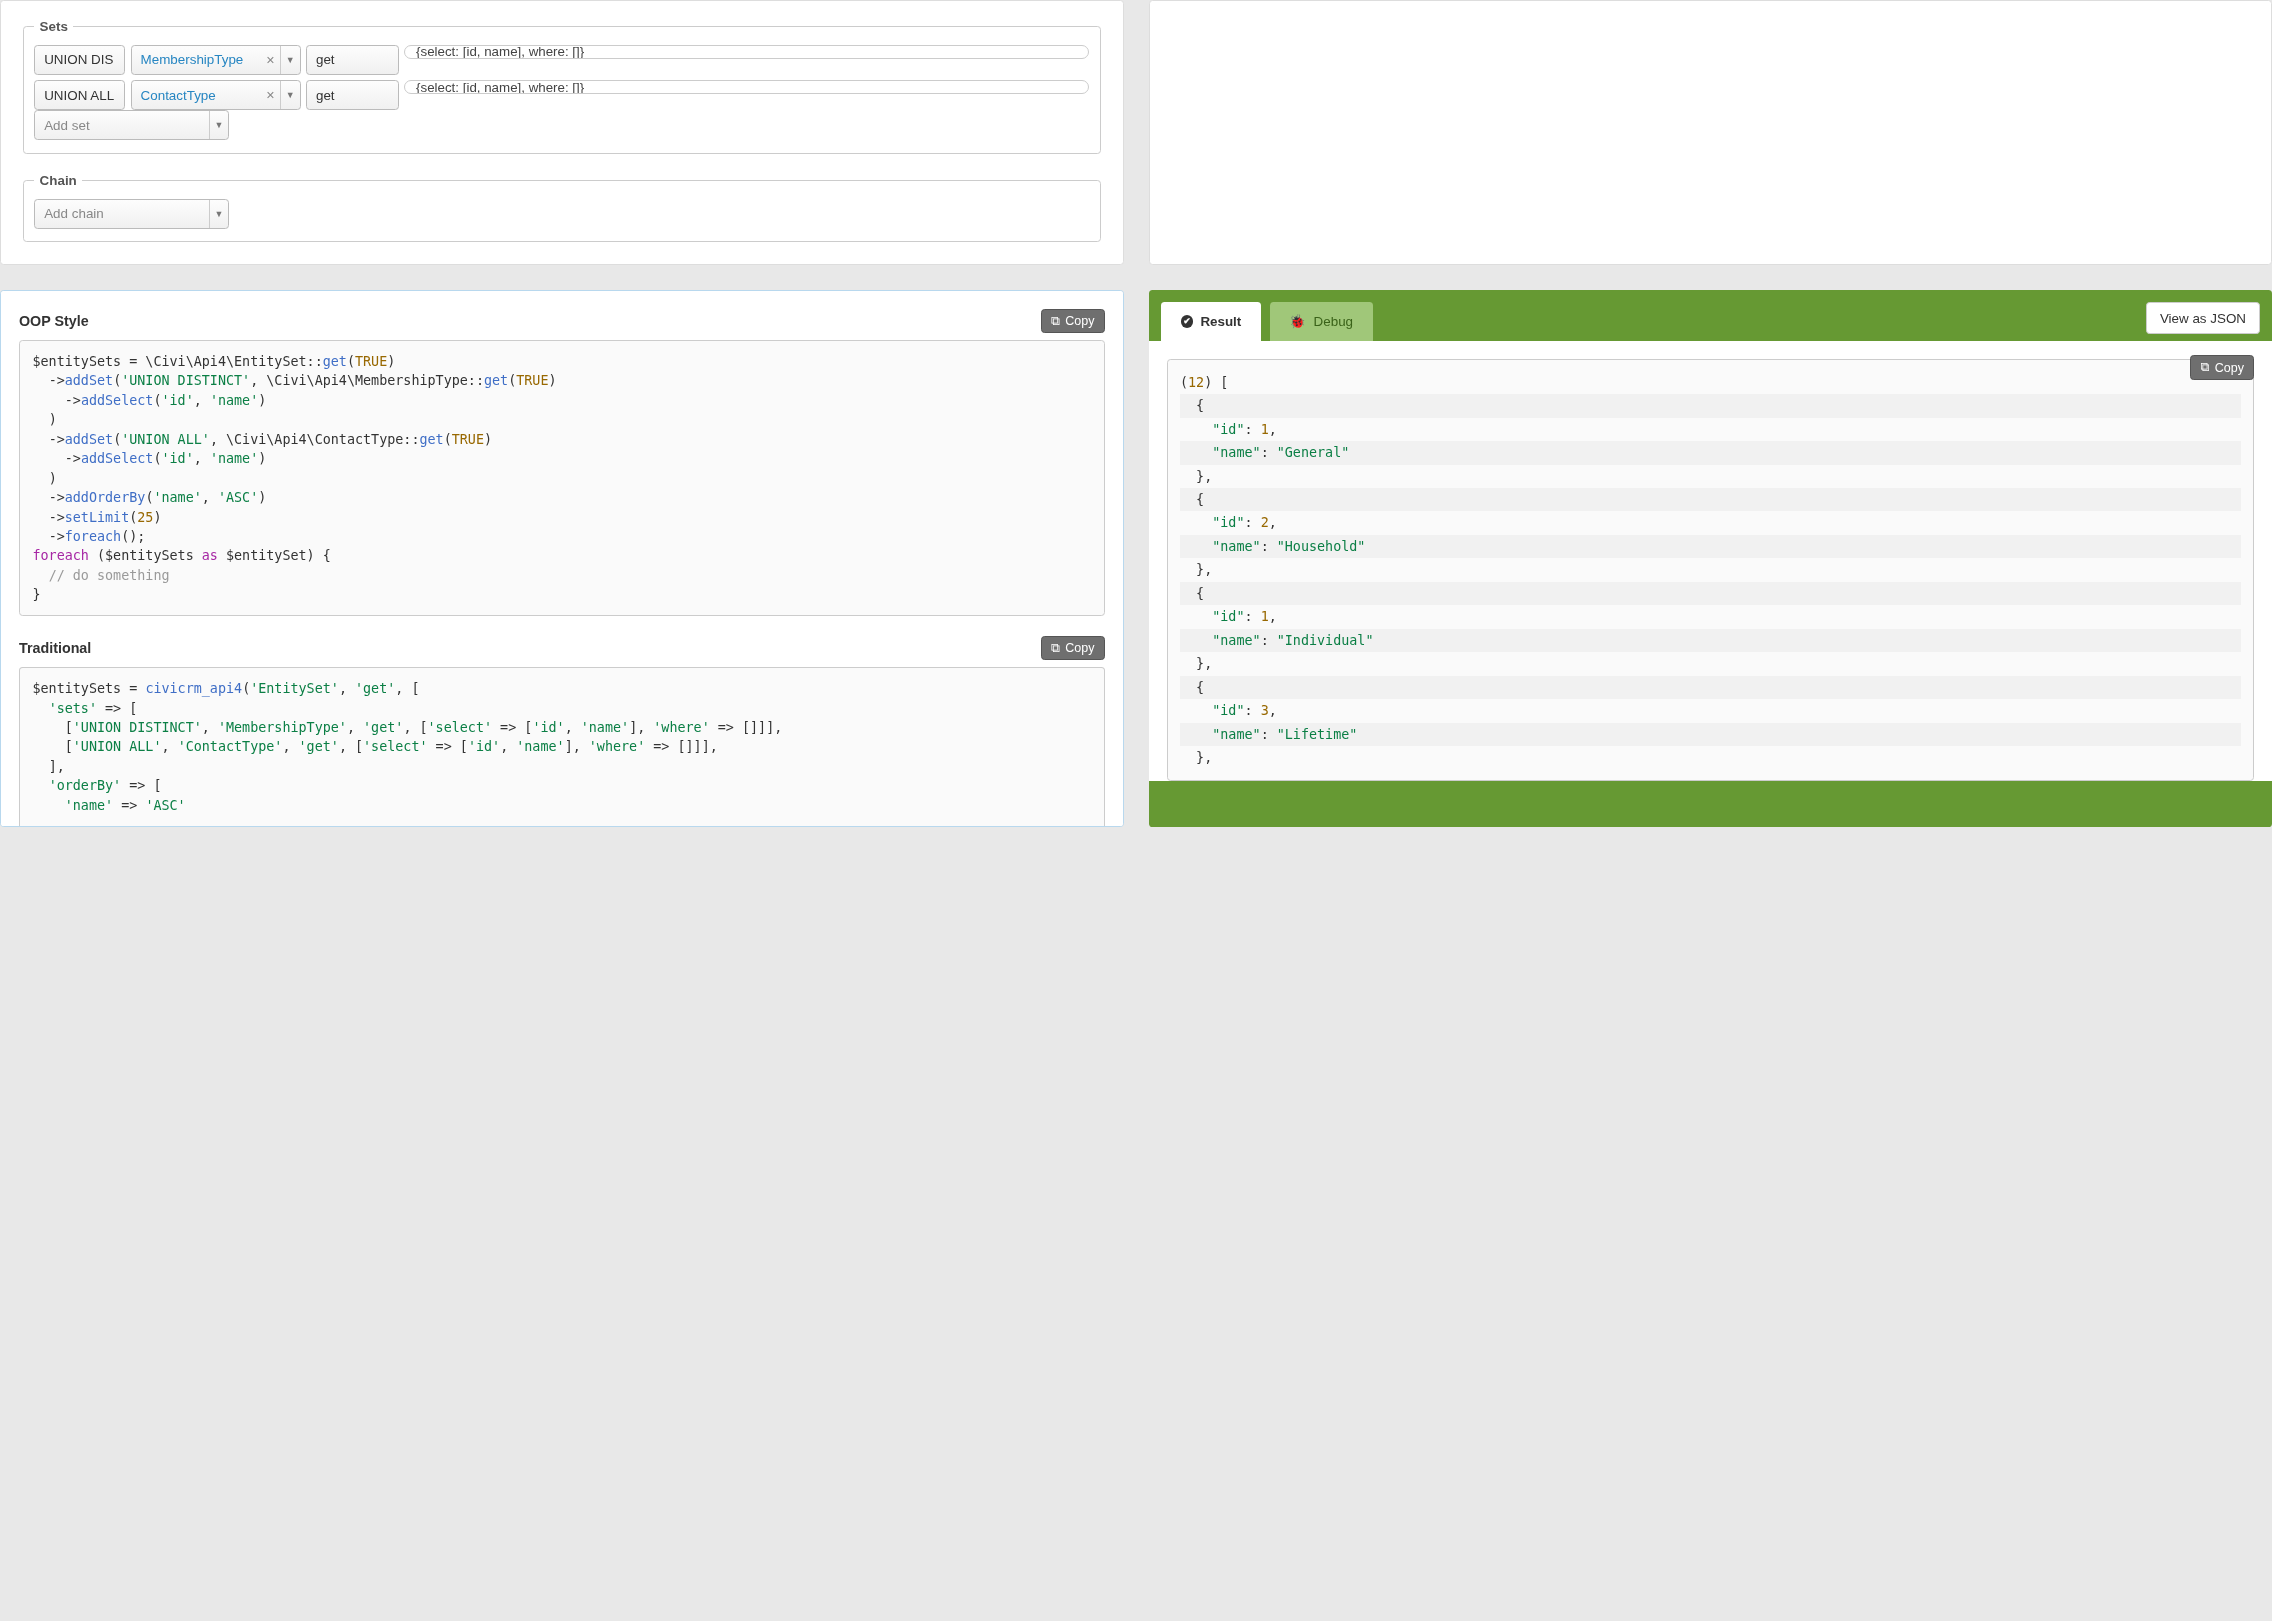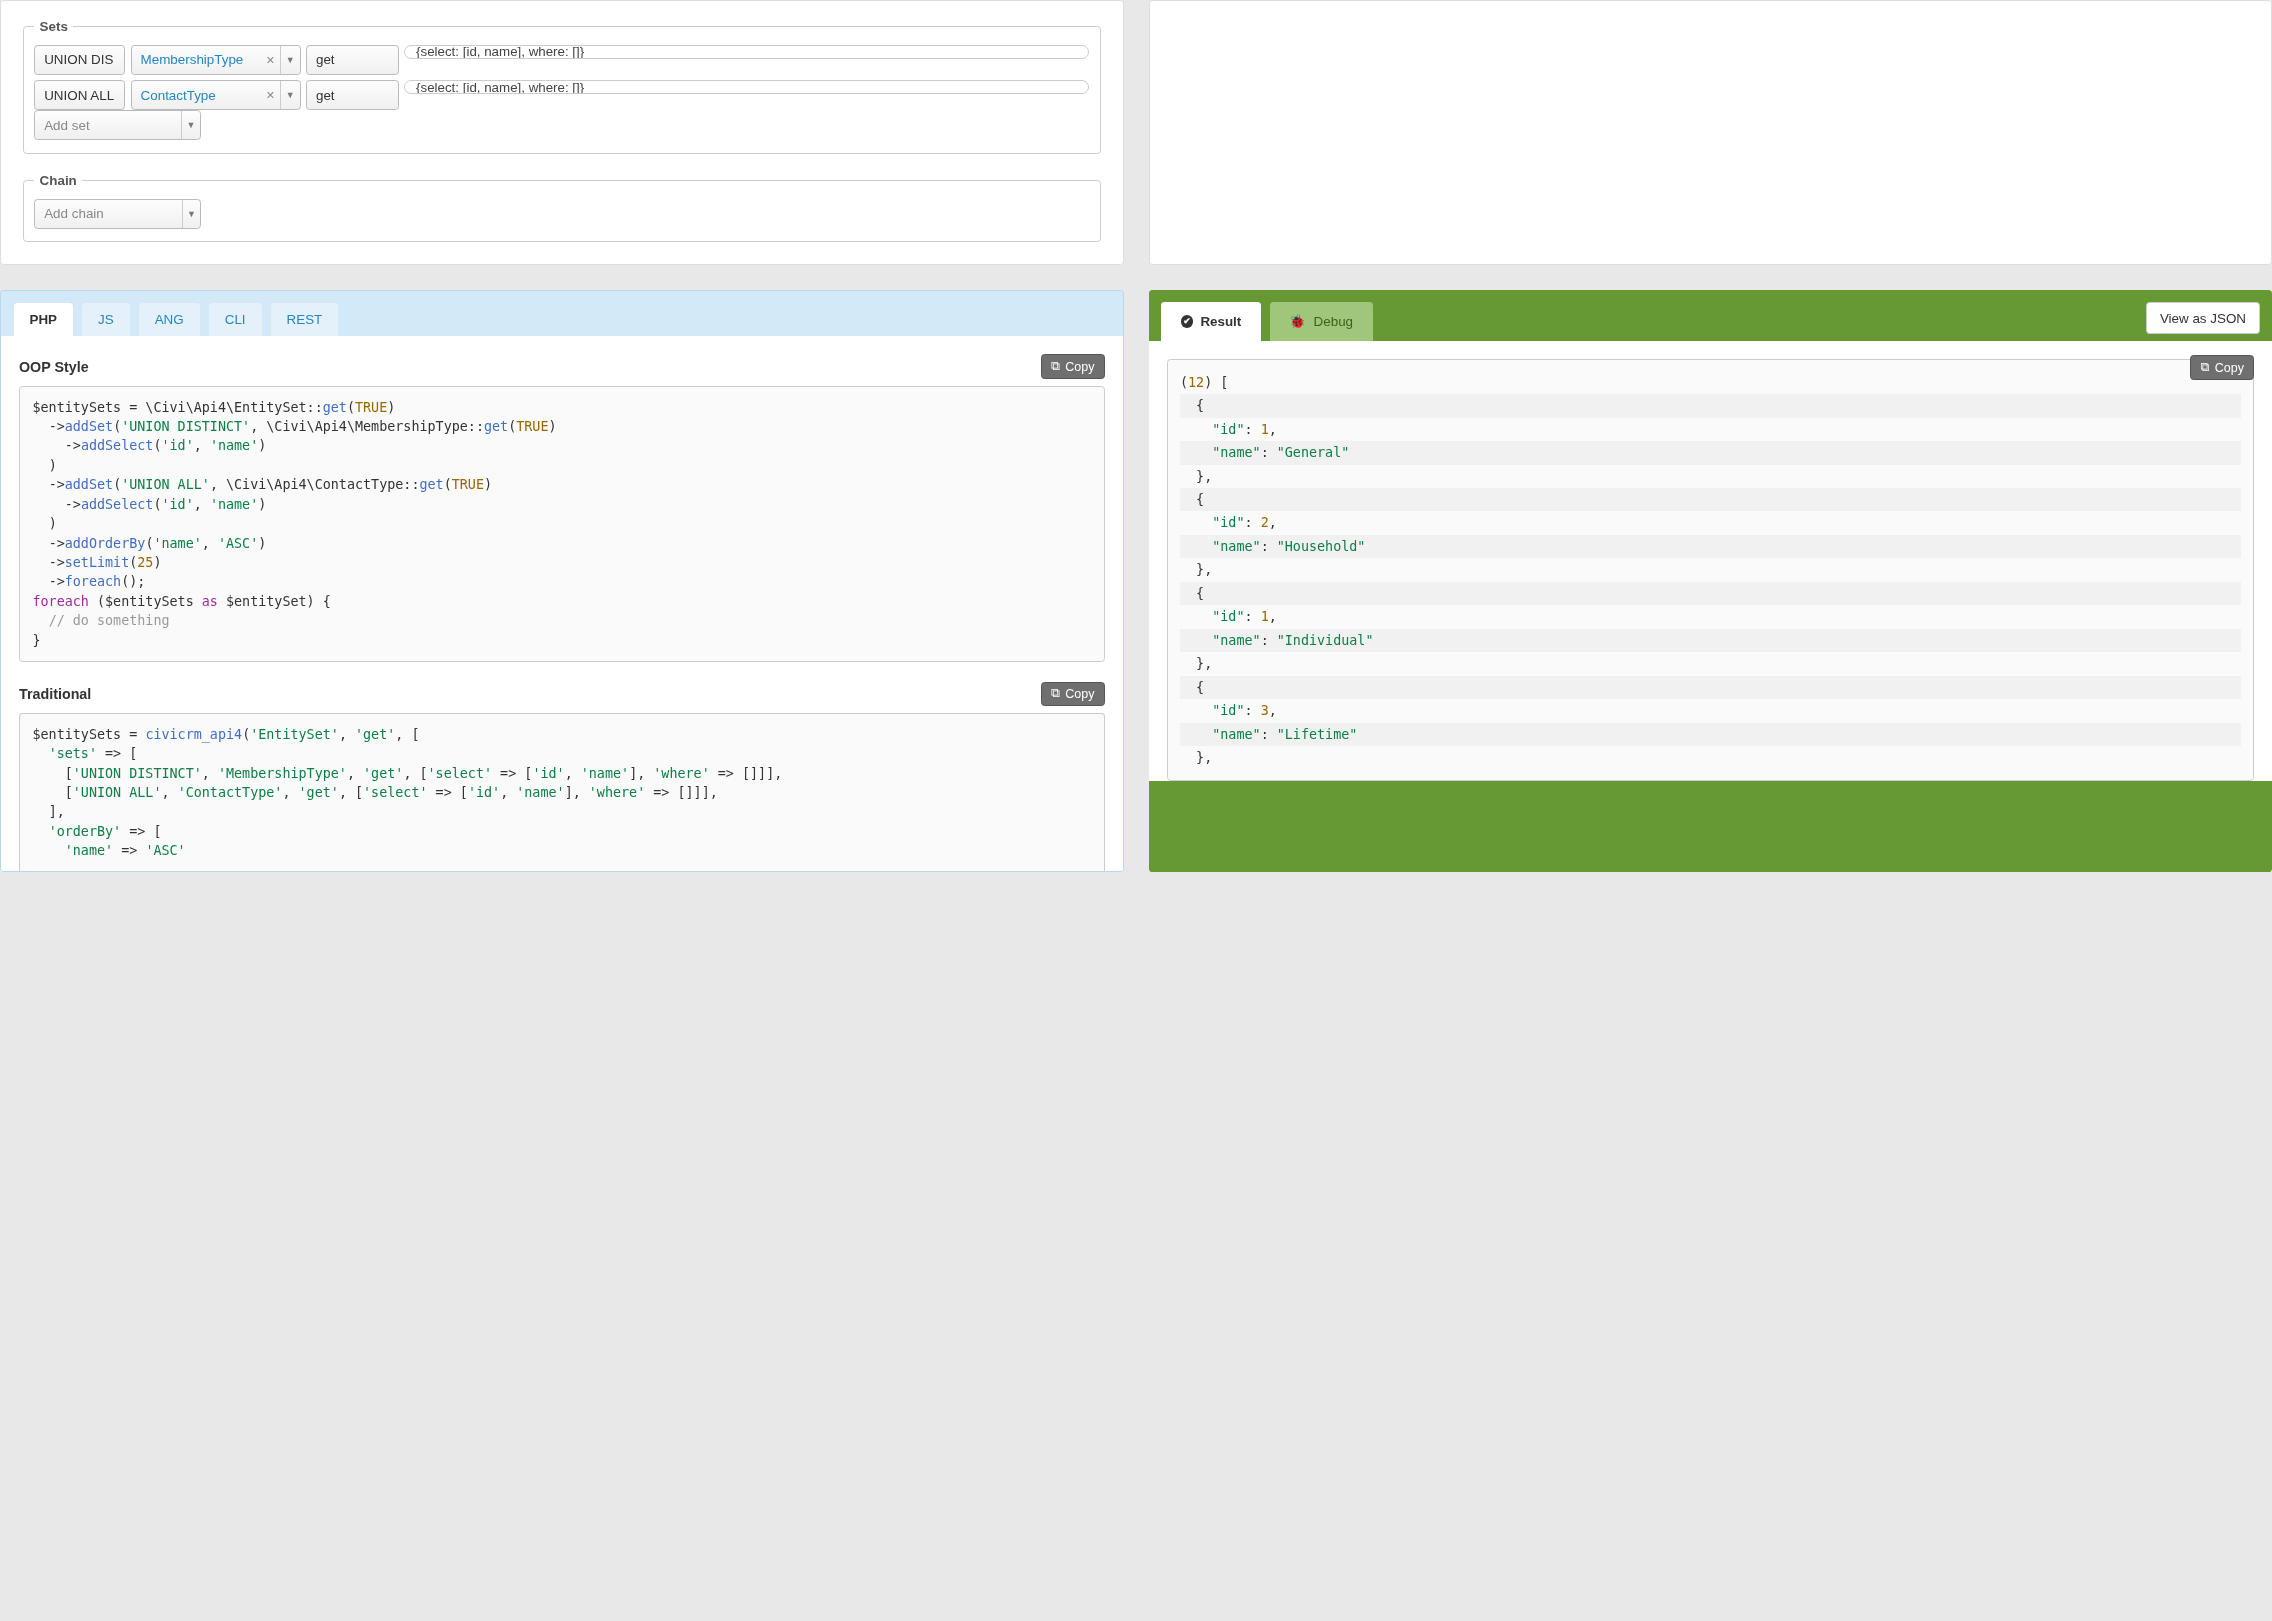--- a/index.html
+++ b/index.html
@@ -14,21 +14,21 @@
   .row { display: flex; gap: 5.4px; margin-bottom: 5.4px; }
   .row:last-child { margin-bottom: 0; }
   .sel { display: inline-flex; align-items: center; background: linear-gradient(#fdfdfd,#f0f0f0); border: 0.9px solid #bbb; border-radius: 3.6px; height: 30px; overflow: hidden; }
   .sel .lbl { padding: 0 9px; white-space: nowrap; overflow: hidden; text-overflow: clip; color: #333; }
   .sel .lbl.link { color: #2786c2; }
   .sel .x { color: #888; padding: 0 5.4px; font-size: 14.3px; cursor: pointer; }
   .sel .drop { border-left: 0.9px solid #ccc; width: 19.7px; height: 100%; display: flex; align-items: center; justify-content: center; color: #777; font-size: 9px; }
   .sel.w1 { width: 91px; }
   .sel.w2 { width: 170px; }
   .sel.w3 { width: 93px; }
-  .sel.addset { width: 167px; gap: 36px; }
+  .sel.addset { width: 195px; gap: 36px; }
   .txt { flex: 1; border: 0.9px solid #ccc; border-radius: 14px; height: 14px; padding: 0 10.7px; background: #fff; color: #444; }
   
   .code-card { background: #d4e9f7; border: 0.9px solid #b8d8ee; border-radius: 3.6px; overflow: hidden; }
   .tabs { display: flex; padding: 12.5px 12.5px 0; gap: 9px; }
   .tab { padding: 9px 16px; border-radius: 3.6px 3.6px 0 0; background: #e4f1fa; color: #2786c2; cursor: pointer; font-size: 13.4px; }
   .tab.active { background: #fff; color: #333; font-weight: 600; }
   .code-body { background: #fff; padding: 18px 18px 0; }
   .sect-head { display: flex; justify-content: space-between; align-items: center; margin-bottom: 7.2px; }
   .sect-head h4 { font-size: 14.3px; font-weight: 700; color: #333; }
   .copy-btn { background: #6f6f6f; color: #fff; border: 0.9px solid #555; border-radius: 3.6px; padding: 3.6px 9px; font-size: 12.5px; display: inline-flex; align-items: center; gap: 5.4px; cursor: pointer; }
@@ -118,27 +118,20 @@
             <span class="drop">▼</span>
           </div>
         </div>
       </fieldset>
     </div>
 
     <div class="card empty-card"></div>
   </div>
 
   <div class="code-card">
-    <div class="tabs" id="code-tabs">
-        <div class="tab active">PHP</div>
-        <div class="tab">JS</div>
-        <div class="tab">ANG</div>
-        <div class="tab">CLI</div>
-        <div class="tab">REST</div>
-      </div>
     <div class="code-body">
       <div class="sect-head">
         <h4>OOP Style</h4>
         <button class="copy-btn">
           <span>⧉</span>
           <span>Copy</span>
         </button>
       </div>
       <pre class="code" id="oop-code">$entitySets = \Civi\Api4\EntitySet::<span class="t-f">get</span>(<span class="t-b">TRUE</span>)
   -&gt;<span class="t-f">addSet</span>(<span class="t-s">'UNION DISTINCT'</span>, \Civi\Api4\MembershipType::<span class="t-f">get</span>(<span class="t-b">TRUE</span>)

